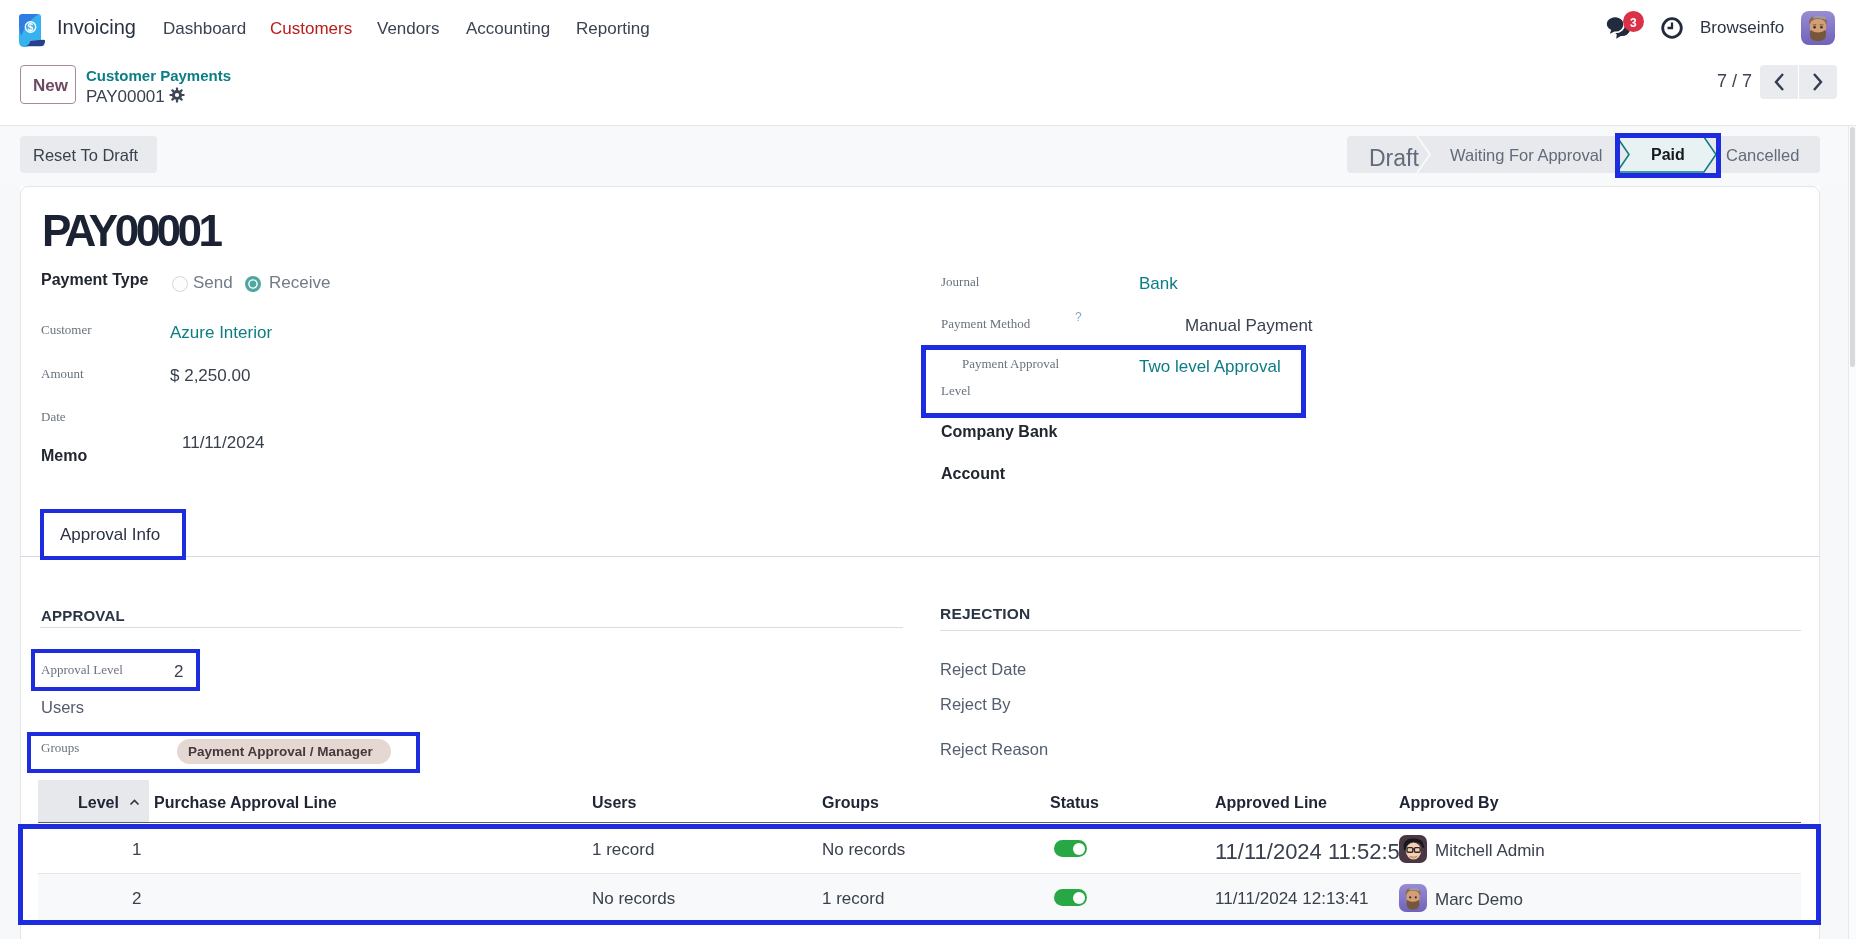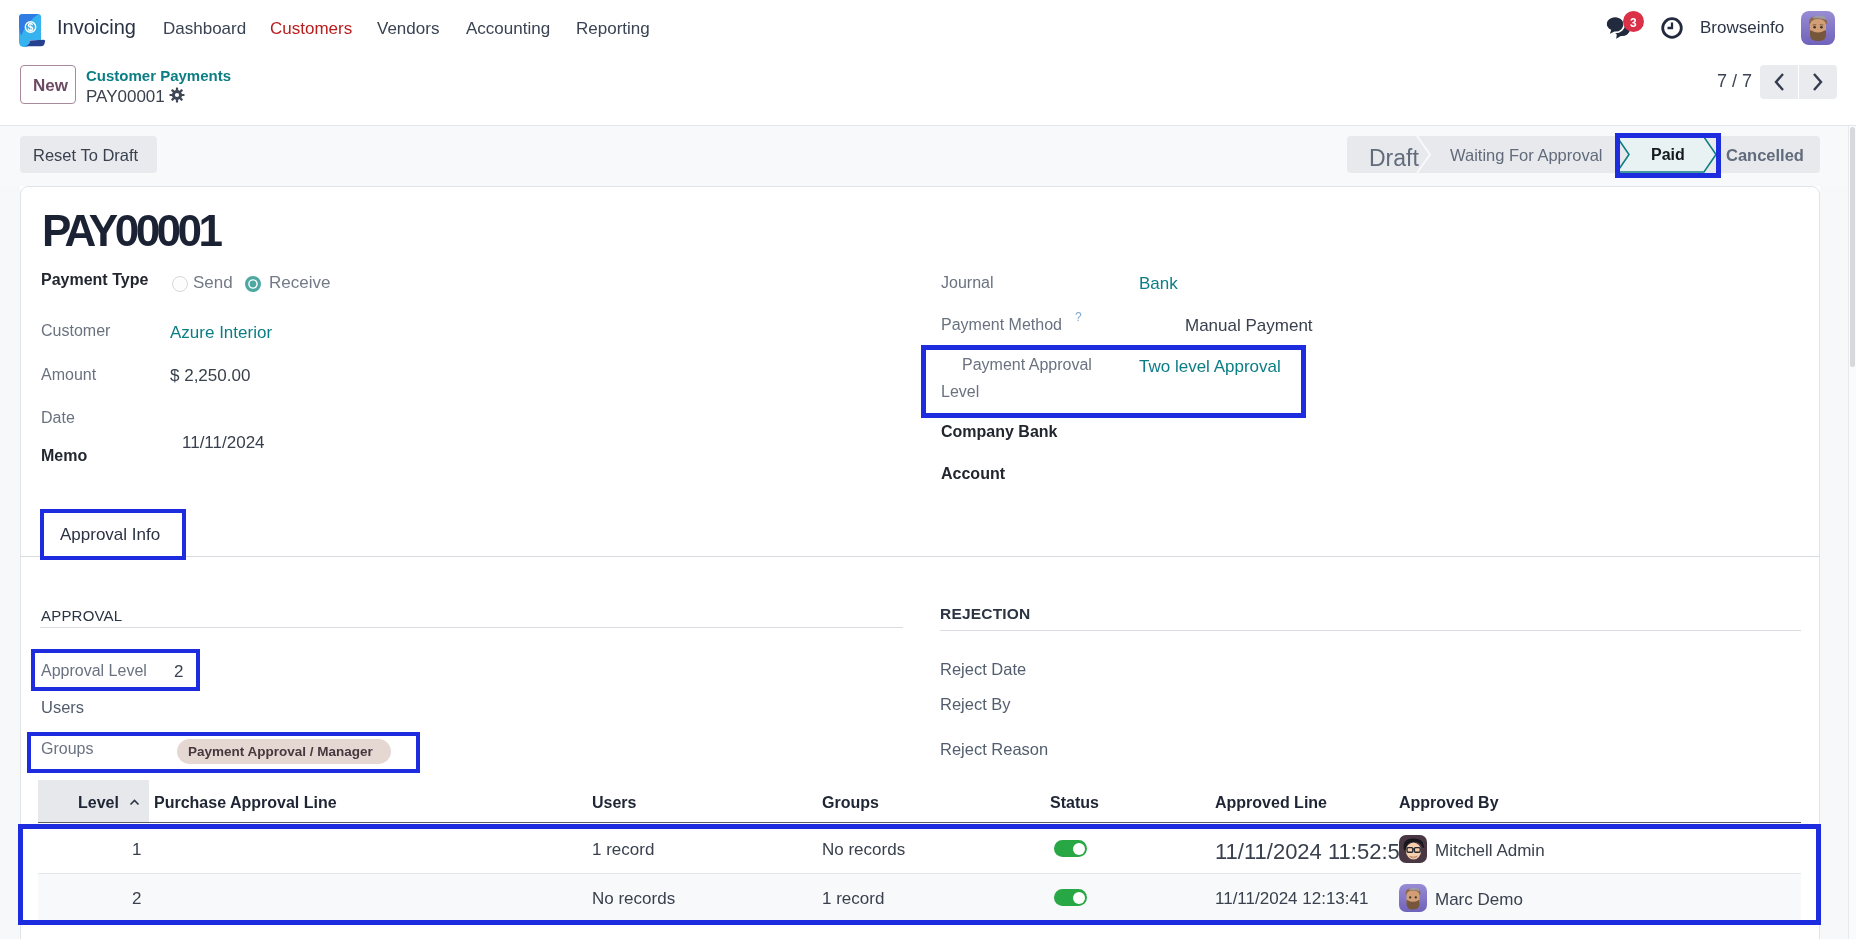--- a/index.html
+++ b/index.html
@@ -1,21 +1,21 @@
 <!DOCTYPE html>
 <html><head>
 <meta charset="utf-8">
 <style>
 * { margin:0; padding:0; box-sizing:border-box; }
 html,body { width:1856px; height:939px; overflow:hidden; }
 body { font-family:"Liberation Sans", sans-serif; background:#fff; }
 #root { position:relative; width:1856px; height:939px; overflow:hidden; }
 .abs { position:absolute; }
 .t { position:absolute; line-height:1; white-space:nowrap; }
-.lbl { color:#6a7280; font-size:16px; }
+.lbl { color:#6a7280; font-size:13px;font-family:Liberation Serif, serif; }
 .val { color:#39414e; font-size:17px; }
 .teal { color:#0b7d84; }
 .bold-lbl { color:#22262e; font-weight:700; font-size:16px; }
 .bluebox { position:absolute; border:4px solid #1e2ce0; }
 </style>
 </head>
 <body>
 <div id="root">
 
 <div class="abs" style="left:0;top:0;width:1856px;height:56px;background:#fff;"></div>
@@ -113,21 +113,21 @@
 <svg class="abs" style="left:1413px;top:136px;" width="22" height="37" viewBox="0 0 22 37">
       <path d="M4 0 L17 18.5 L4 37" fill="none" stroke="#f8f9fb" stroke-width="2"></path>
     </svg>
 
 <svg class="abs" style="left:1610px;top:136px;" width="115" height="37" viewBox="0 0 115 37">
   <path d="M7 1 L94 1 L106 18.5 L94 36 L7 36 L19 18.5 Z" fill="#e9f2f2" stroke="#0e7d84" stroke-width="1.6"></path>
 </svg>
 <div class="t" style="left:1369px;top:147px;font-size:23px;font-weight:500;color:#626b7b;">Draft</div>
 <div class="t" style="left:1450px;top:147px;font-size:16.5px;font-weight:500;color:#626b7b;">Waiting For Approval</div>
 <div class="t" style="left:1651px;top:147px;font-size:16px;font-weight:700;color:#14181f;">Paid</div>
-<div class="t" style="left:1726px;top:147px;font-size:16.5px;font-weight:700;color:#626b7b;">Cancelled</div>
+<div class="t" style="left:1726px;top:147px;font-size:16.5px;font-weight:400;color:#626b7b;">Cancelled</div>
 
 <div class="abs" style="left:20px;top:186px;width:1800px;height:760px;background:#fff;border:1px solid #e2e4e8;border-radius:8px 8px 0 0;"></div>
 <div class="abs" style="left:0;top:186px;width:20px;height:753px;background:#f7f8fa;"></div>
 <div class="abs" style="left:1820px;top:186px;width:36px;height:753px;background:#f7f8fa;"></div>
 
 <div class="abs" style="left:1848px;top:126px;width:8px;height:813px;background:#fafbfc;border-left:1px solid #e8e9eb;"></div>
 <div class="abs" style="left:1850px;top:127px;width:5px;height:240px;background:#d7d9dd;border-radius:3px;"></div>
 
 <div class="t" style="left:42px;top:209px;font-size:44px;font-weight:700;letter-spacing:-3.5px;color:#1b2233;">PAY00001</div>
 
@@ -161,21 +161,21 @@
 <div class="t lbl" style="left:941px;top:357px;margin-left:21px;">Payment Approval</div>
 <div class="t lbl" style="left:941px;top:384px;">Level</div>
 <div class="t teal" style="left:1139px;top:358px;font-size:17px;">Two level Approval</div>
 
 <div class="t bold-lbl" style="left:941px;top:424px;">Company Bank</div>
 <div class="t bold-lbl" style="left:941px;top:450px;margin-top:16px;">Account</div>
 
 <div class="t" style="left:60px;top:526px;font-size:17px;color:#2b3242;">Approval Info</div>
 <div class="abs" style="left:20px;top:556px;width:1800px;height:1px;background:#d8dbdf;"></div>
 
-<div class="t" style="left:41px;top:608px;font-size:15px;font-weight:400;letter-spacing:0.2px;color:#2a3443;">APPROVAL</div>
+<div class="t" style="left:41px;top:608px;font-size:15px;font-weight:700;letter-spacing:0.2px;color:#2a3443;">APPROVAL</div>
 <div class="abs" style="left:40px;top:627px;width:863px;height:1px;background:#d9dce0;"></div>
 <div class="t" style="left:940px;top:606px;font-size:15.5px;font-weight:700;letter-spacing:0.2px;color:#2a3443;">REJECTION</div>
 <div class="abs" style="left:940px;top:630px;width:861px;height:1px;background:#d9dce0;"></div>
 
 <div class="t lbl" style="left:41px;top:663px;">Approval Level</div>
 <div class="t val" style="left:174px;top:663px;">2</div>
 <div class="t" style="left:41px;top:699px;font-size:16.5px;font-weight:500;color:#525d6e;">Users</div>
 <div class="t lbl" style="left:41px;top:741px;">Groups</div>
 <div class="abs" style="left:177px;top:739px;width:214px;height:25px;background:#e5d7d1;border-radius:13px;"></div>
 <div class="t" style="left:188px;top:745px;font-size:13.5px;font-weight:700;color:#47383f;">Payment Approval / Manager</div>

